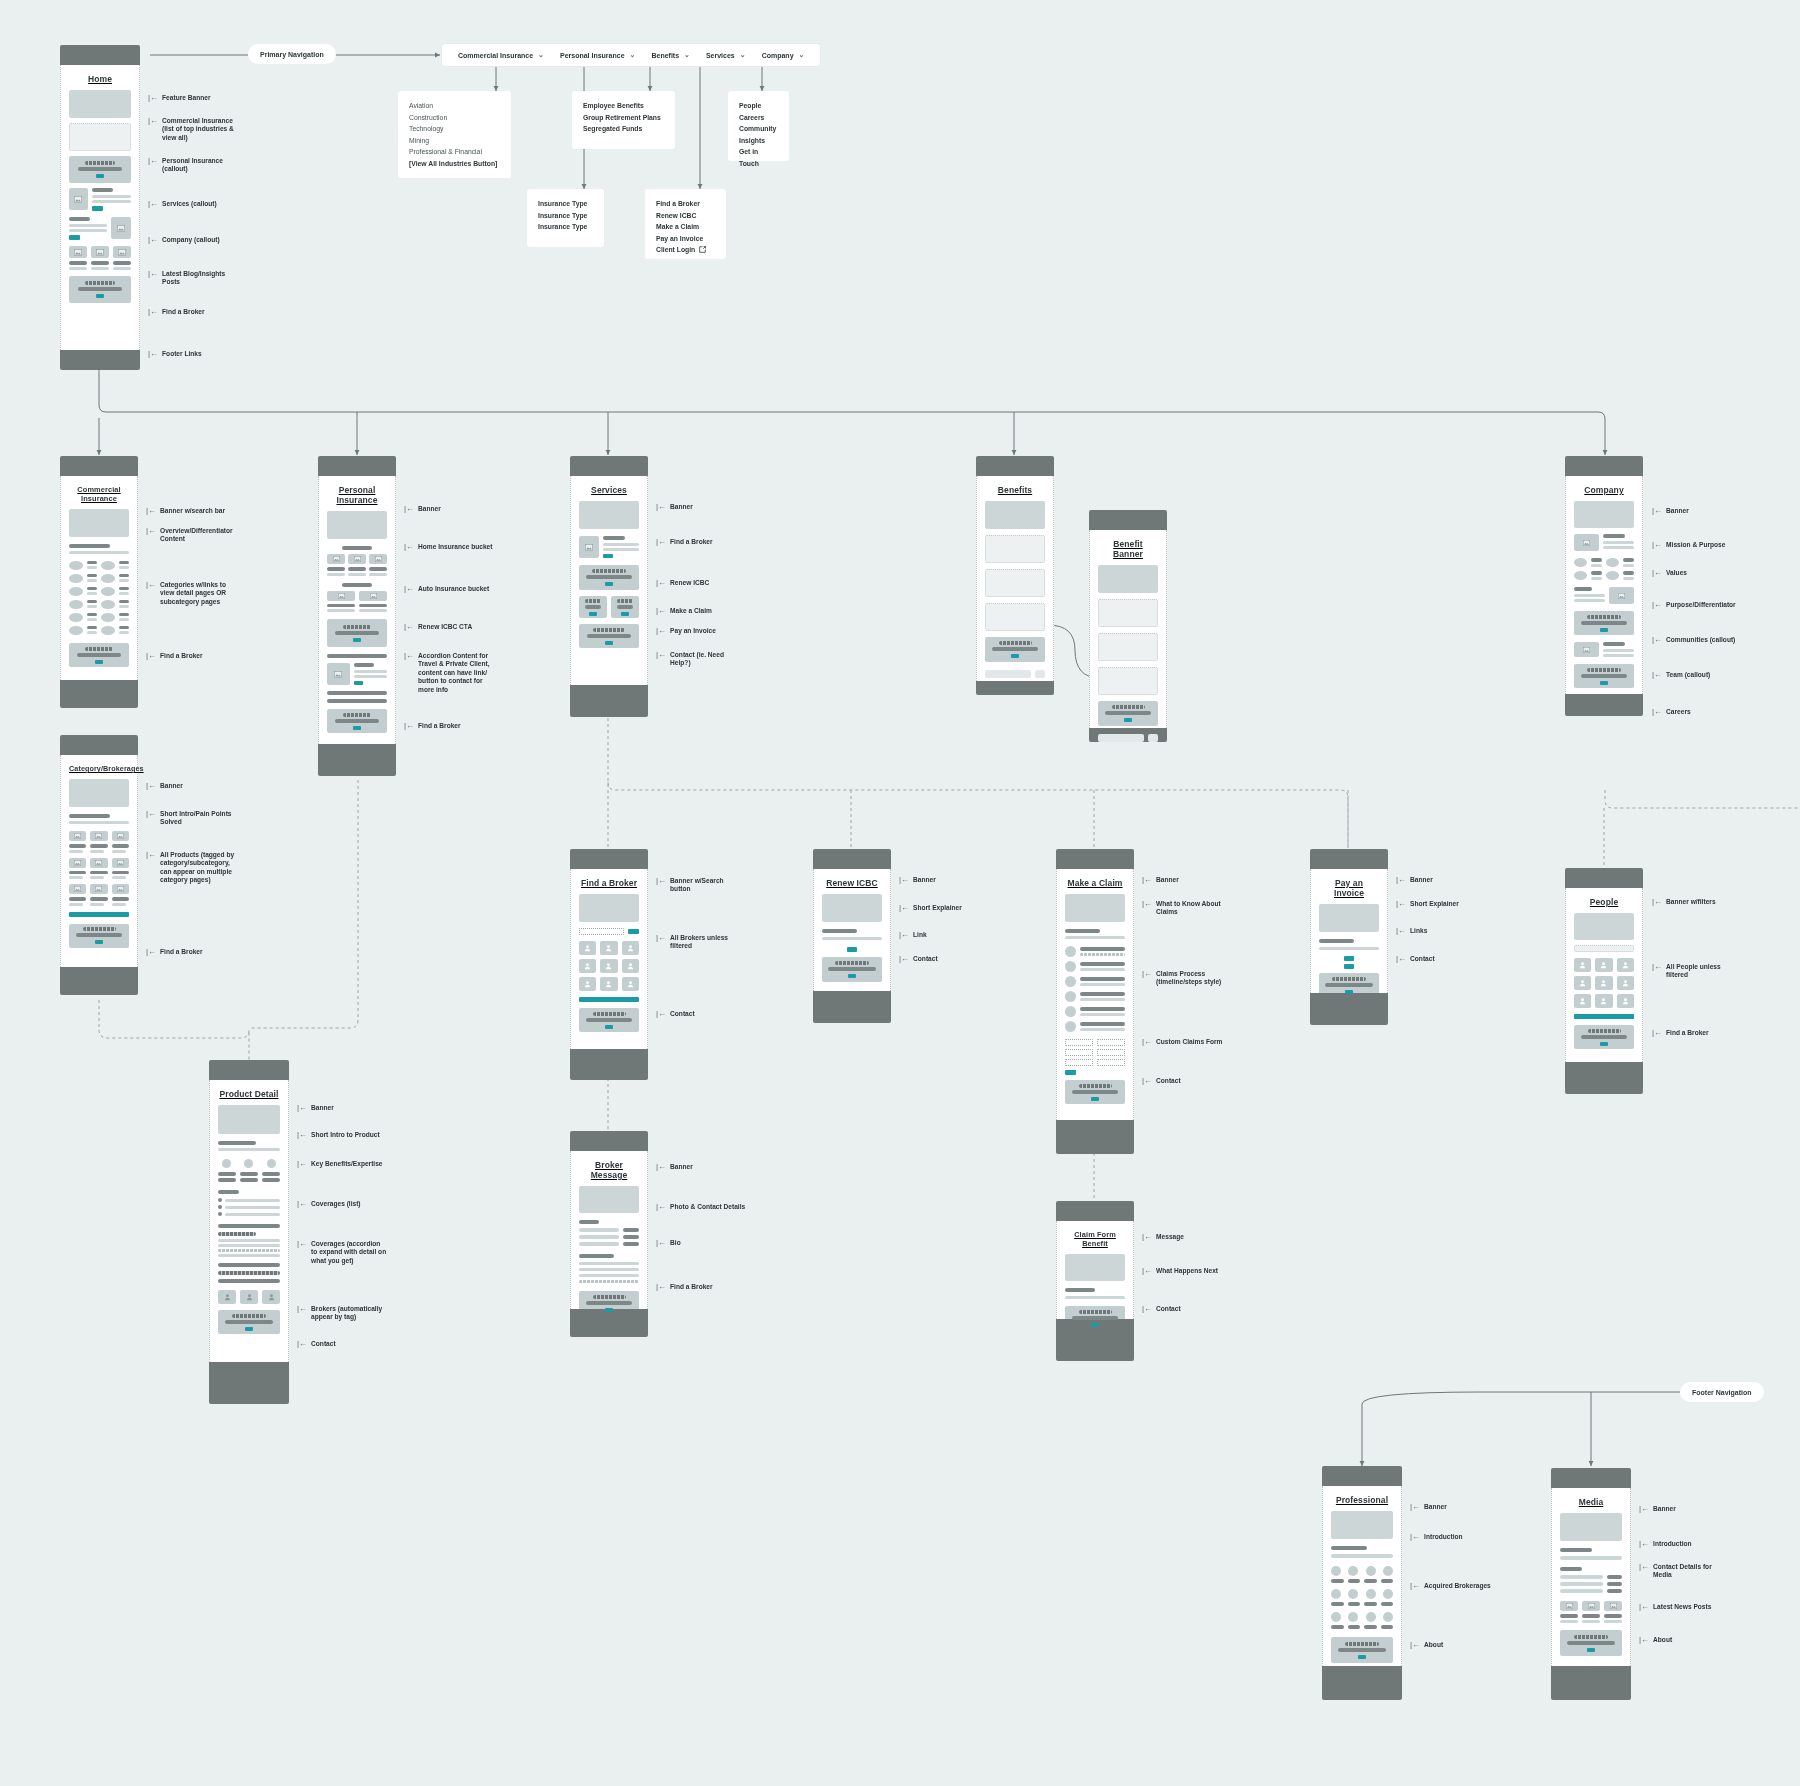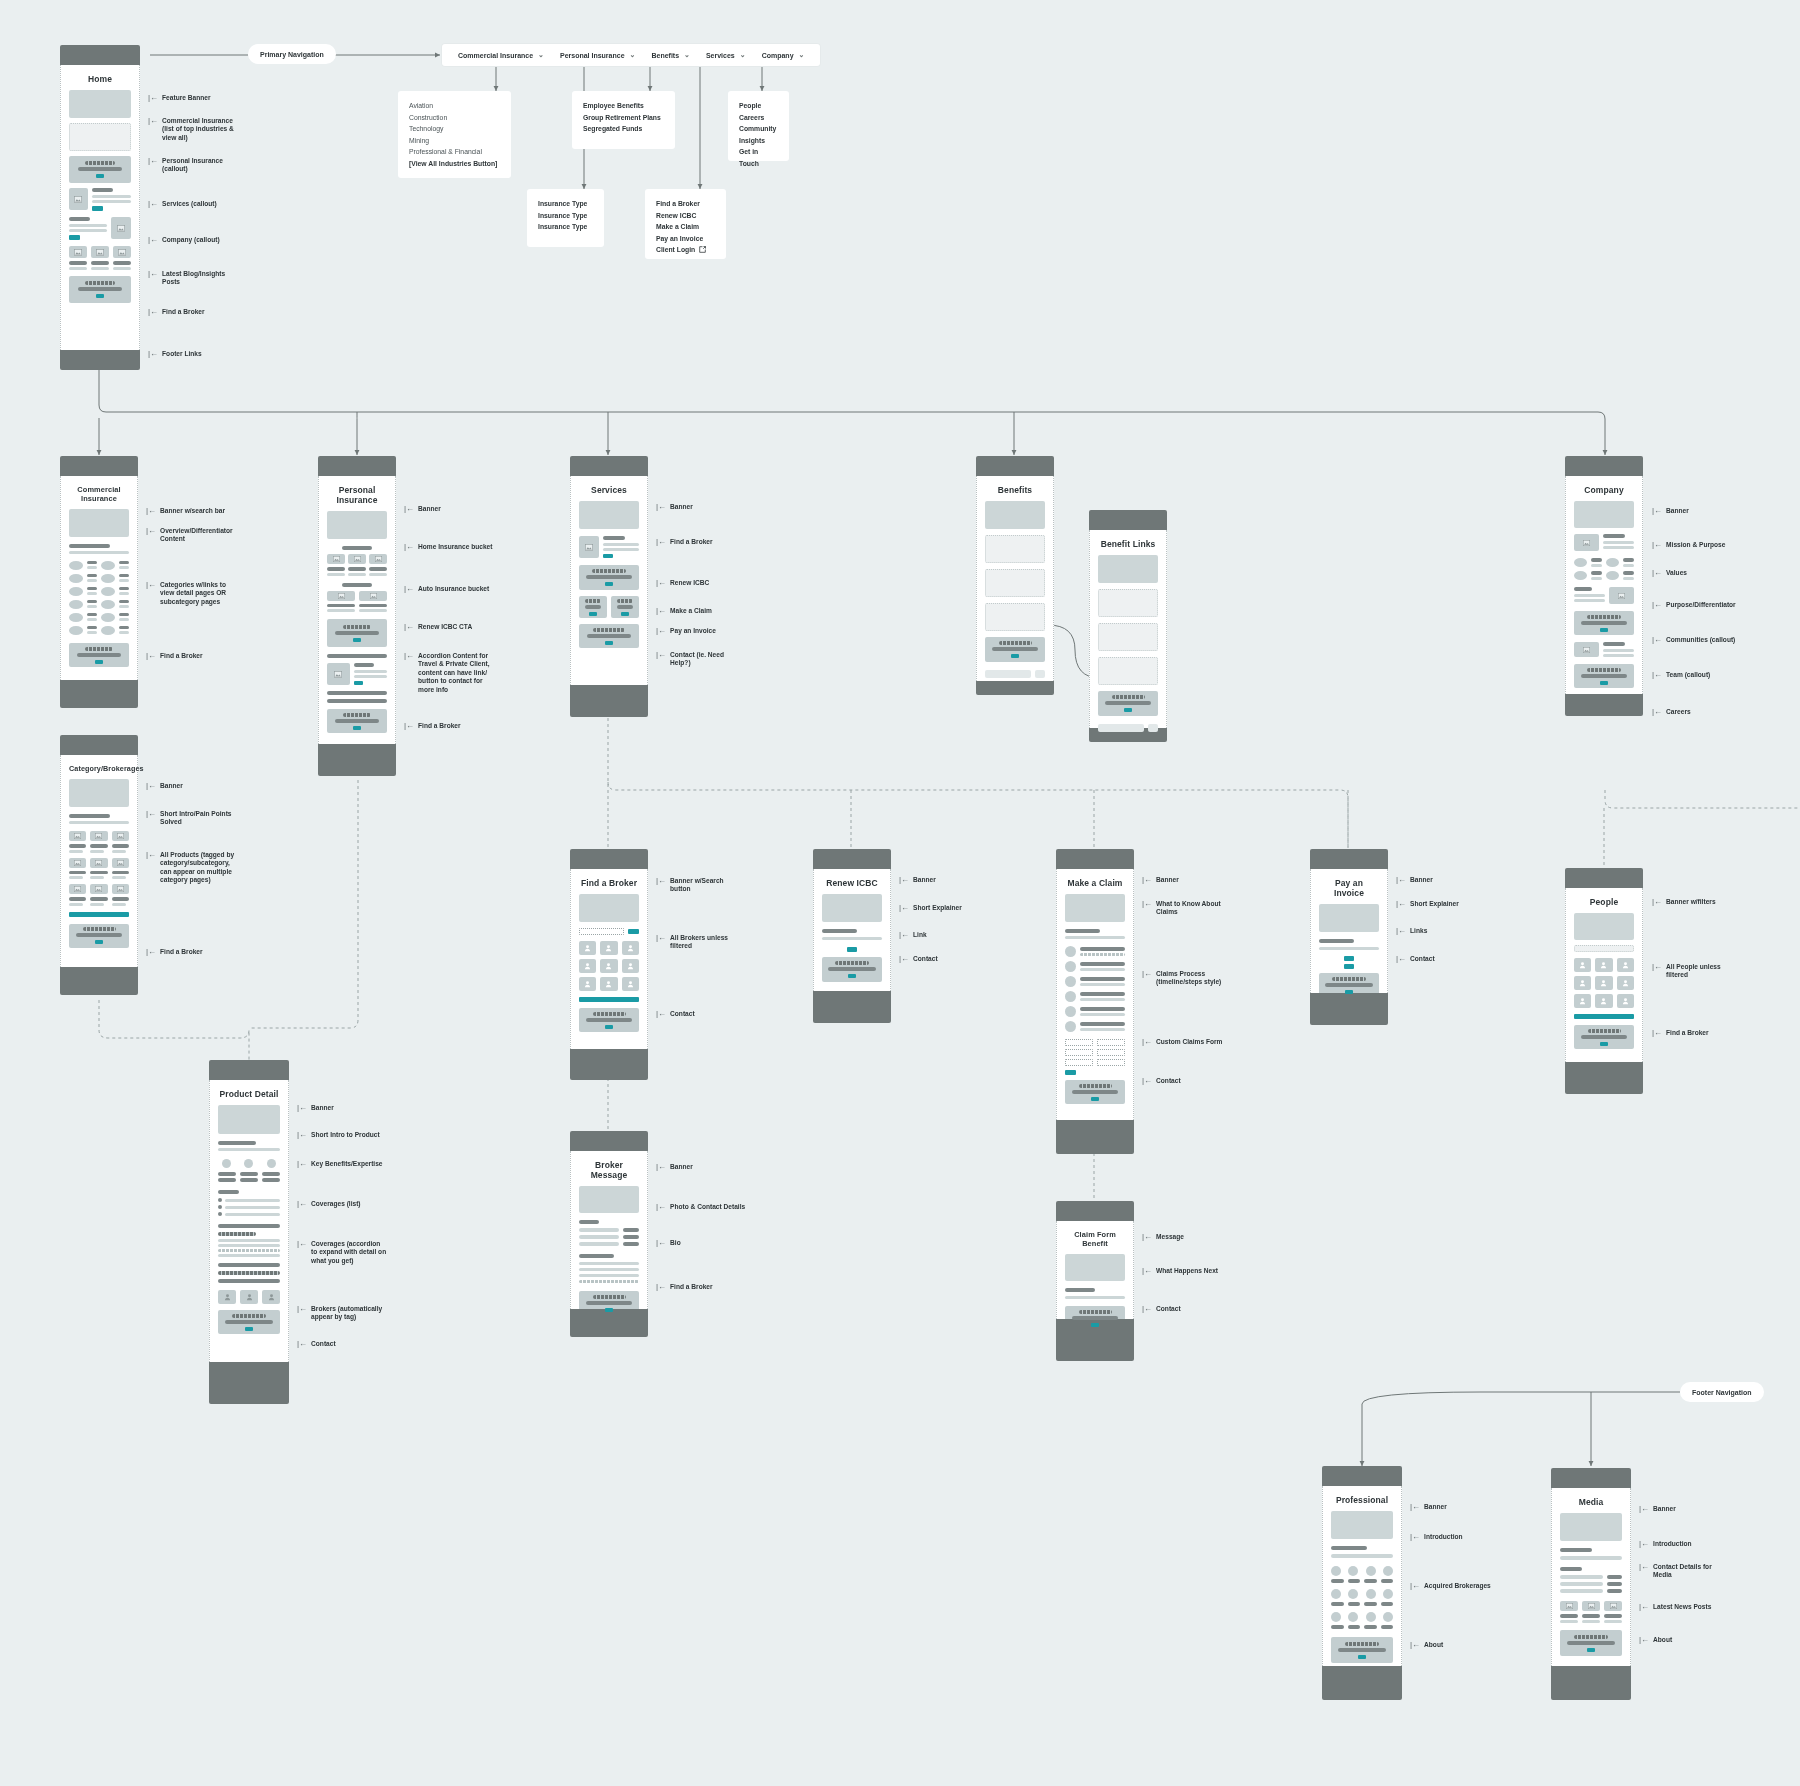--- a/index.html
+++ b/index.html
@@ -7,21 +7,21 @@
     width:1800px;height:1786px;
     background:#eaeff0;
     font-family:"Liberation Sans", sans-serif;
     position:relative;overflow:hidden;
     -webkit-font-smoothing:antialiased;
   }
   #canvas{position:absolute;left:0;top:0;width:1800px;height:1786px;}
   svg.wires{position:absolute;left:0;top:0;width:1800px;height:1786px;pointer-events:none;}
 
   
-  .card{position:absolute;}
+  .card{position:absolute;text-decoration:underline;}
   .card .caphead{background:#6f7777;height:20px;border-radius:2px 2px 0 0;}
   .card .body{background:#ffffff;border-left:1px dotted #b9c1c2;border-right:1px dotted #b9c1c2;
               padding:6px 8px 8px 8px;box-sizing:border-box;}
   .card .capfoot{background:#6f7777;border-radius:0 0 2px 2px;}
   .card .title{font-size:8.5px;font-weight:bold;color:#2e3538;text-align:center;margin:3px 0 6px 0;letter-spacing:.1px;}
 
   
   .blk{background:#c3ced0;border-radius:2px;}
   .blk.dark{background:#7e8788;}
   .blk.light{background:#ccd6d7;}
@@ -619,21 +619,21 @@
         <div class="blk pale" style="flex:1;height:8px;"></div>
         <div class="blk pale" style="width:16%;height:8px;"></div>
       </div>
     </div>
     <div class="capfoot" style="height:14px;"></div>
   </div>
 
   <div class="card" style="left:1089px;top:510px;width:78px;">
     <div class="caphead"></div>
     <div class="body" style="height:198px;">
-      <div class="title">Benefit Links</div>
+      <div class="title">Benefit Banner</div>
       <div class="blk light" style="height:28px;"></div>
       <div class="blk dotted" style="height:26px;margin-top:6px;"></div>
       <div class="blk dotted" style="height:26px;margin-top:6px;"></div>
       <div class="blk dotted" style="height:26px;margin-top:6px;"></div>
       <div class="cta" style="height:25px;margin-top:6px;">
         <div class="blk hatch" style="width:55%;height:4px;"></div>
         <div class="blk dark" style="width:76%;height:4px;margin-top:2px;"></div>
         <div class="teal" style="width:14%;height:4px;margin-top:3px;"></div>
       </div>
       <div class="row" style="gap:4px;margin-top:8px;">

